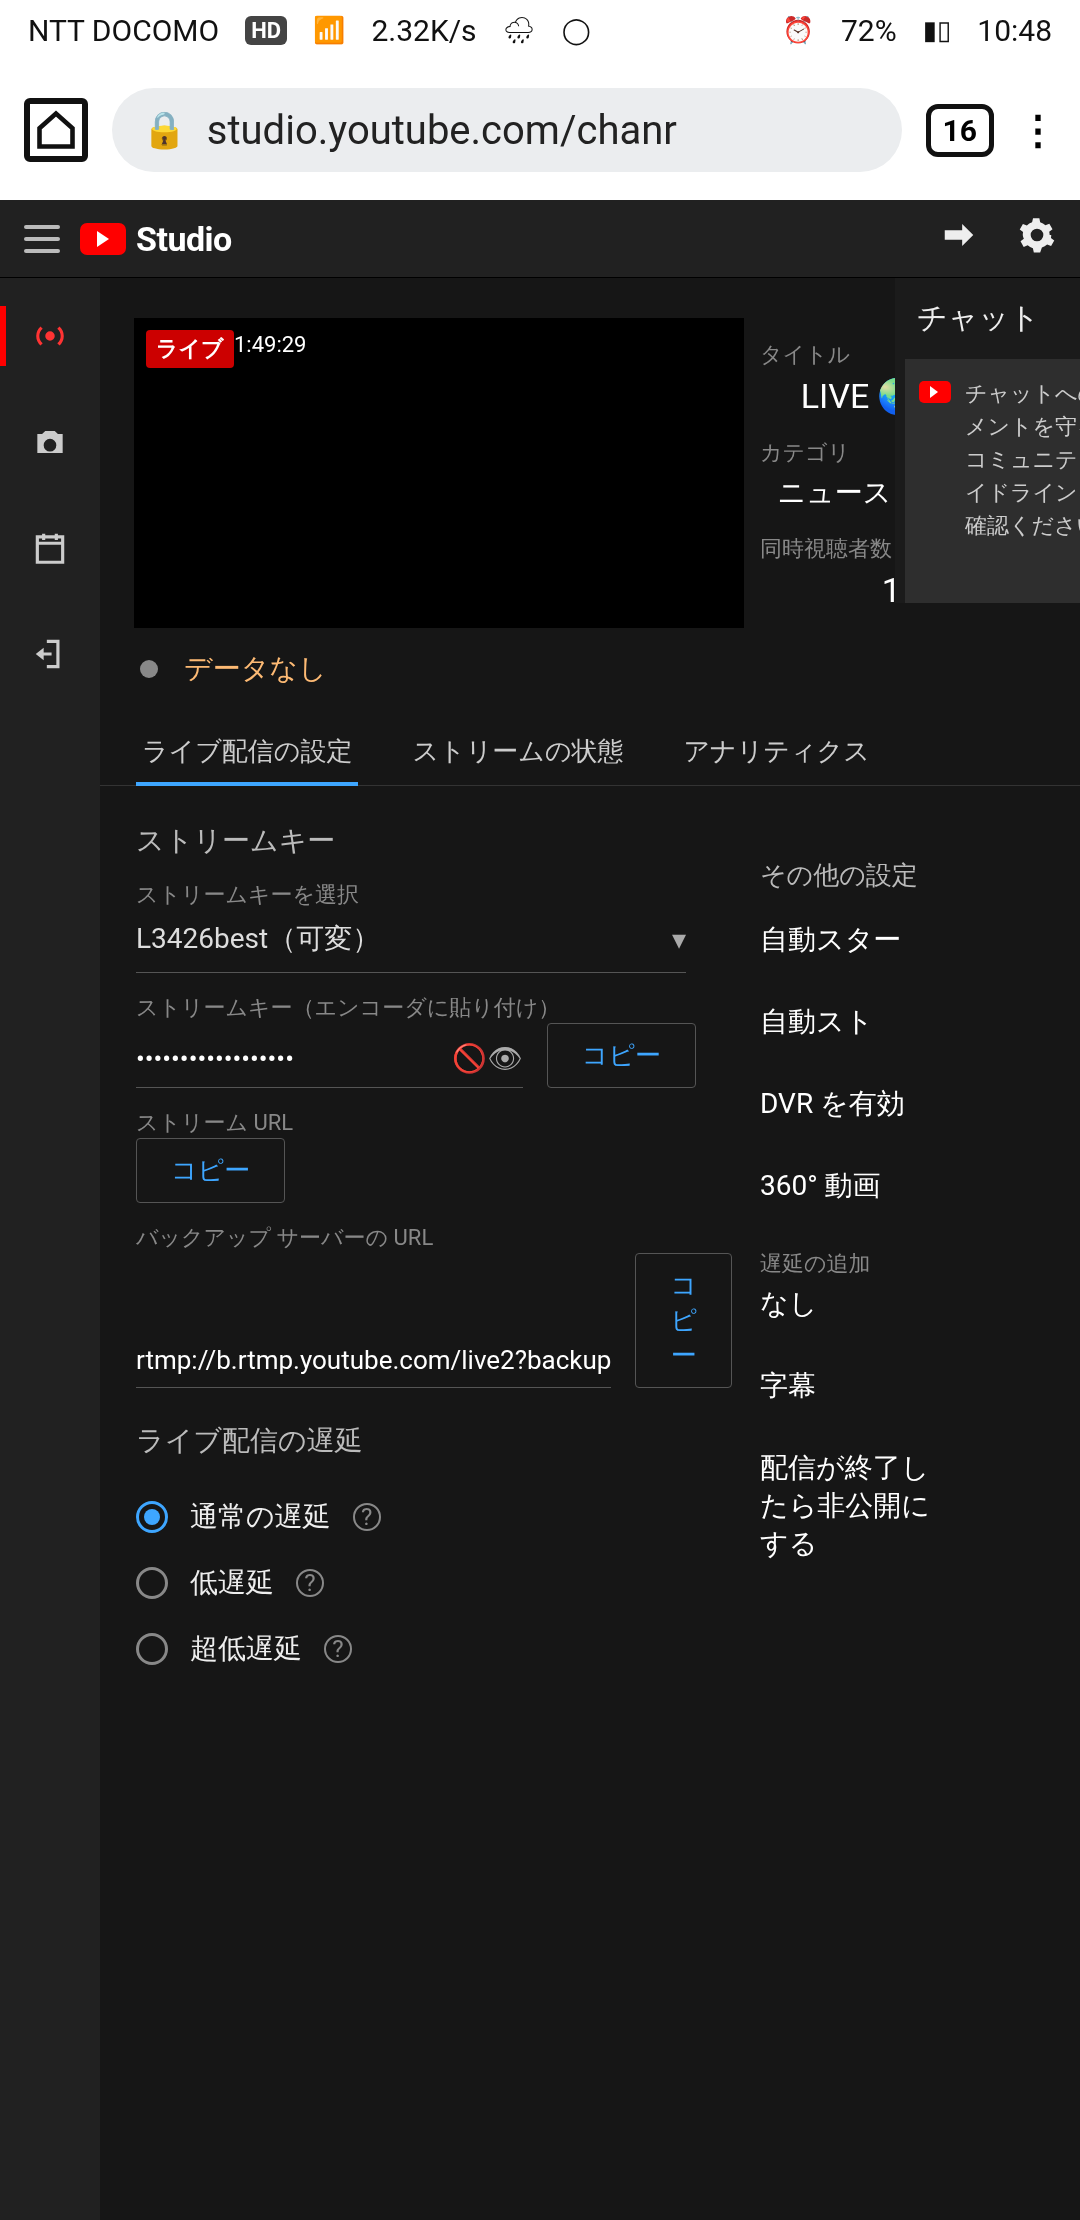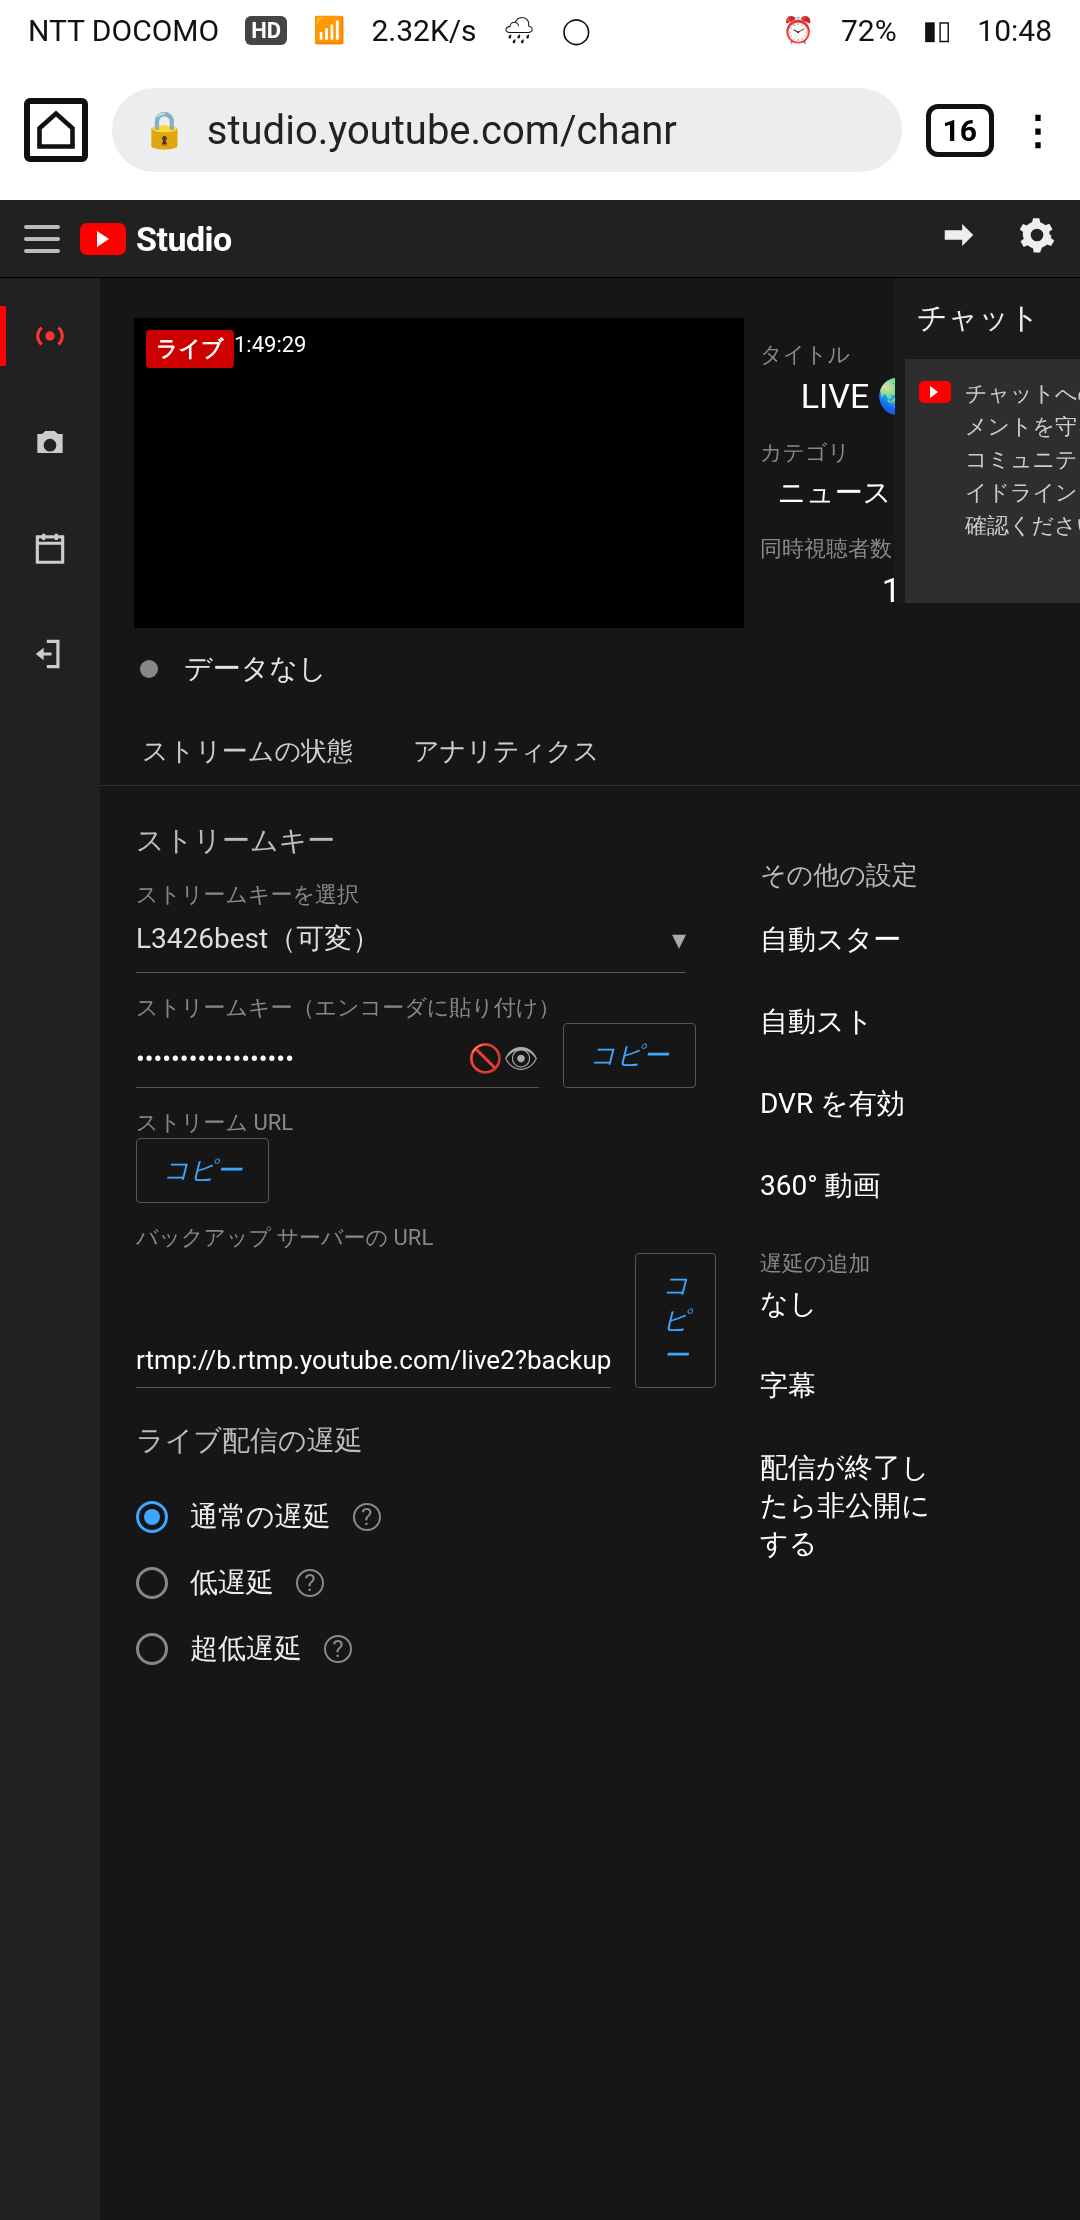--- a/index.html
+++ b/index.html
@@ -34,42 +34,42 @@
   .sidebar-item { width:100%; height:60px; display:flex; align-items:center; justify-content:center; color:#ccc; position:relative; }
   .sidebar-item.active { color:#f33;}
   .sidebar-item.active::before { content:""; position:absolute; left:0; top:0; bottom:0; width:6px; background:#f00; }
   .sidebar-item svg { width:38px; height:38px; fill:currentColor; }
   
   .main { flex:1; background:#161616; display:flex; position:relative; }
   .content { flex:1; padding:0; }
   .preview { margin: 40px 0 0 34px; width: 610px; height:310px; background:#000; position:relative; }
   .live-badge { position:absolute; top:12px; left:12px; background:#c00; color:#fff; font-size:22px; font-weight:700; padding:4px 10px; border-radius:4px;text-align:right; }
   .elapsed { position:absolute; top:14px; left:100px; color:#fff; font-size:22px; }
-  .nodata-row { display:flex;align-items:center;gap:26px;padding:22px 40px;font-size:28px;color:#e5e5e5; }
+  .nodata-row { display:flex;align-items:center;gap:26px;padding:22px 40px;font-size:28px;color:#fdba74; }
   .nodata-dot { width:18px;height:18px;border-radius:50%;background:#888; }
   
   .info-panel { position:absolute; top:40px; left:660px; width:160px; color:#ddd; font-size:24px; overflow:hidden;}
   .info-panel .lbl { color:#888; font-size:22px; margin-top:22px; }
   .info-panel .val { color:#fff; font-size:34px; margin-top:6px; white-space:nowrap;text-align:right; }
   
   .tabs { display:flex; gap:48px; padding: 8px 36px 0; border-bottom:1px solid #333;}
   .tab { color:#ccc; font-size:26px; padding:16px 6px; position:relative; }
   .tab.active::after { content:""; position:absolute; left:0;right:0;bottom:-1px; height:4px; background:#3ea6ff; }
   
   .section { padding: 36px 36px 0; }
   .section-title { color:#bbb; font-size:28px; margin-bottom:18px; }
   .field-label { color:#888; font-size:22px; margin-top:20px; }
   .select-row { display:flex; align-items:center; border-bottom:1px solid #555; padding:10px 0 14px; width:550px; }
   .select-val { color:#ddd; font-size:28px; flex:1; }
   .chevdown { color:#aaa; }
   .key-line { display:flex; align-items:flex-end; gap:24px; width:560px; }
   .key-field { flex:1; border-bottom:1px solid #555; padding:8px 0 12px; display:flex; align-items:center; }
   .key-field .inputtext { flex:1; color:#fff; font-size:26px; overflow:hidden; white-space:nowrap; }
   .eye-off { color:#aaa; margin-left:8px; }
-  .copy-btn { border:1px solid #555; color:#3ea6ff; background:none; font-size:26px; padding:14px 26px; border-radius:4px;font-style:italic; }
+  .copy-btn { border:1px solid #555; color:#3ea6ff; background:none; font-size:26px; padding:14px 34px; border-radius:4px; }
   
   .latency { padding: 34px 36px 0; }
   .latency .section-title { margin-bottom:24px; }
   .radio-row { display:flex; align-items:center; gap:22px; padding:14px 0; }
   .radio { width:32px; height:32px; border:3px solid #888; border-radius:50%; display:flex;align-items:center;justify-content:center; }
   .radio.checked { border-color:#3ea6ff; }
   .radio.checked::after { content:""; width:16px; height:16px; background:#3ea6ff; border-radius:50%; }
   .radio-label { font-size:28px; color:#eee; }
   .help-q { color:#888;font-size:24px;border:2px solid #888;border-radius:50%;width:28px;height:28px;display:flex;align-items:center;justify-content:center; }
   
@@ -169,20 +169,21 @@
         <div class="preview">
           <div class="live-badge">ライブ</div>
           <div class="elapsed">1:49:29</div>
         </div>
         <div class="nodata-row">
           <div class="nodata-dot"></div>
           <span>データなし</span>
         </div>
 
         <div class="tabs">
+          <div class="tab active"><span>ライブ配信の設定</span></div>
           <div class="tab"><span>ストリームの状態</span></div>
           <div class="tab"><span>アナリティクス</span></div>
         </div>
 
         <div class="section">
           <div class="section-title">ストリームキー</div>
           <div class="field-label">ストリームキーを選択</div>
           <div class="select-row">
             <div class="select-val">L3426best（可変）</div>
             <div class="chevdown">▾</div>

